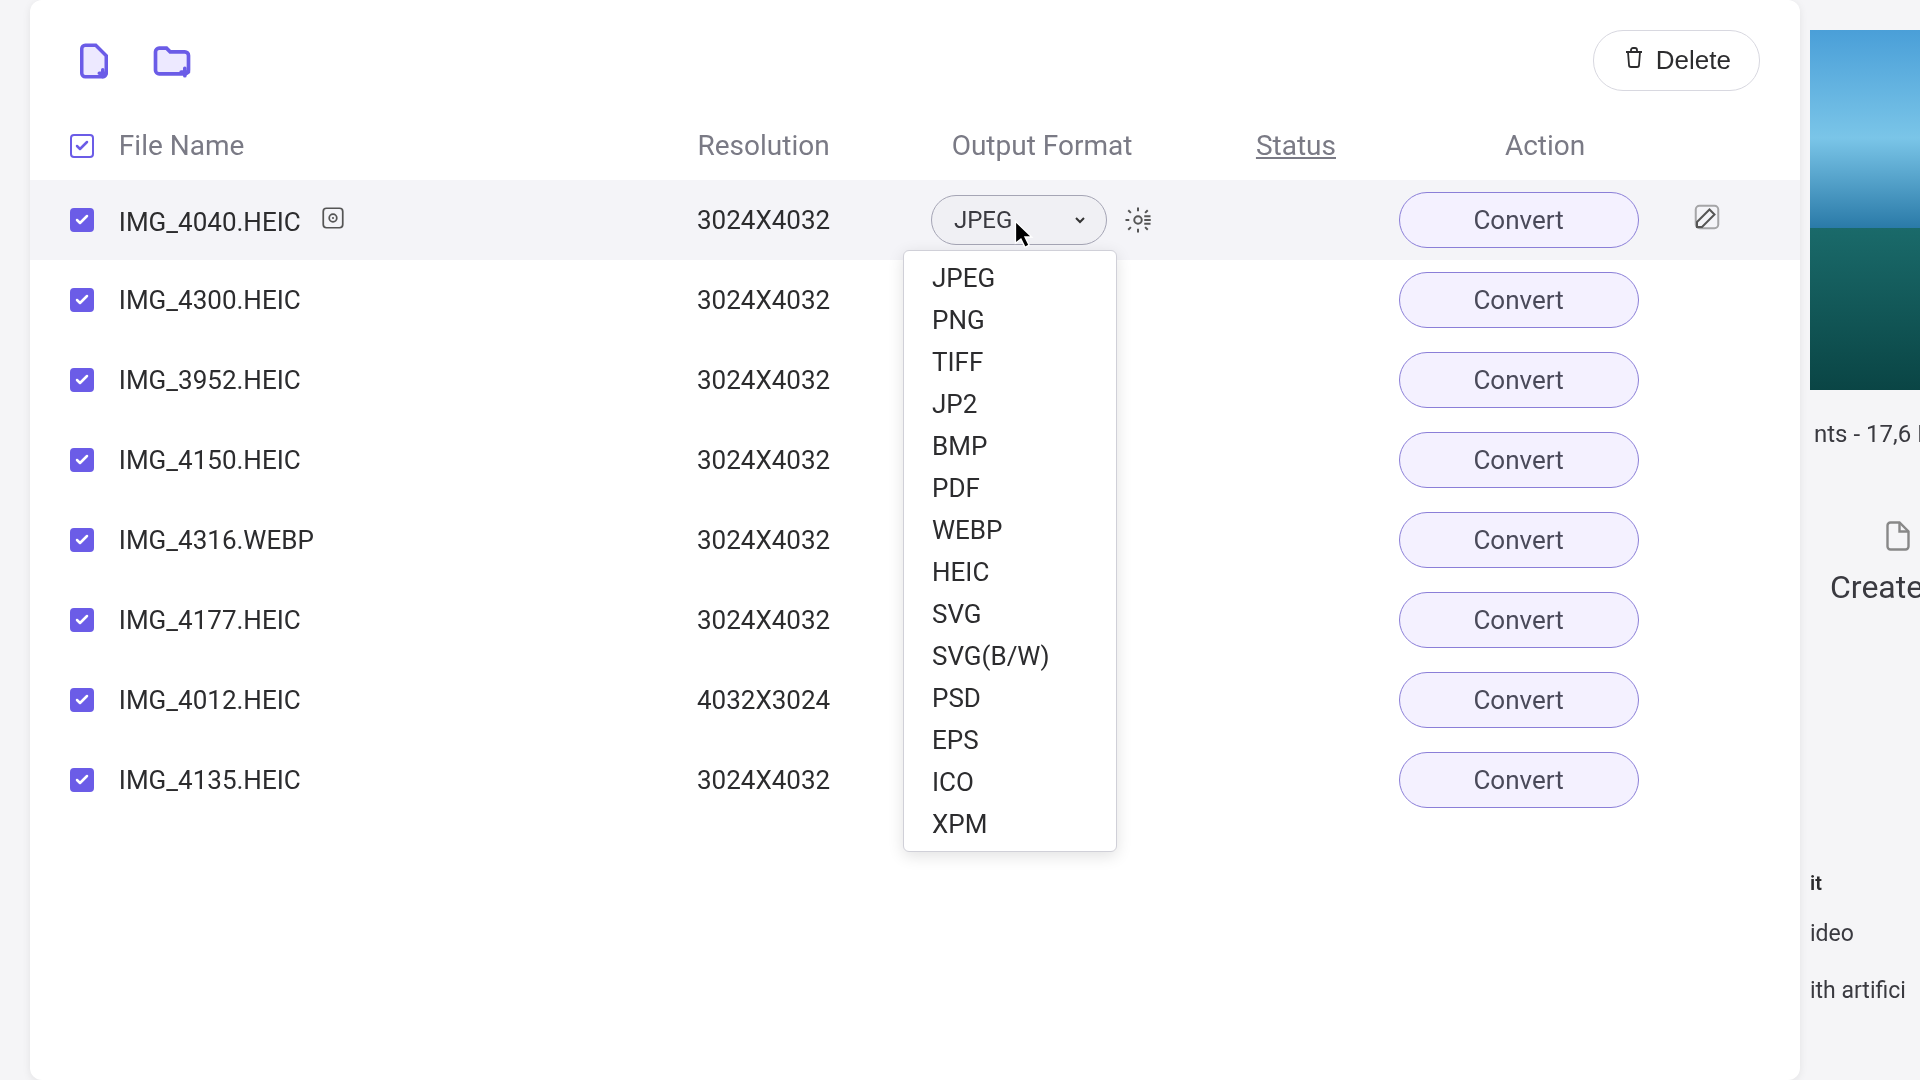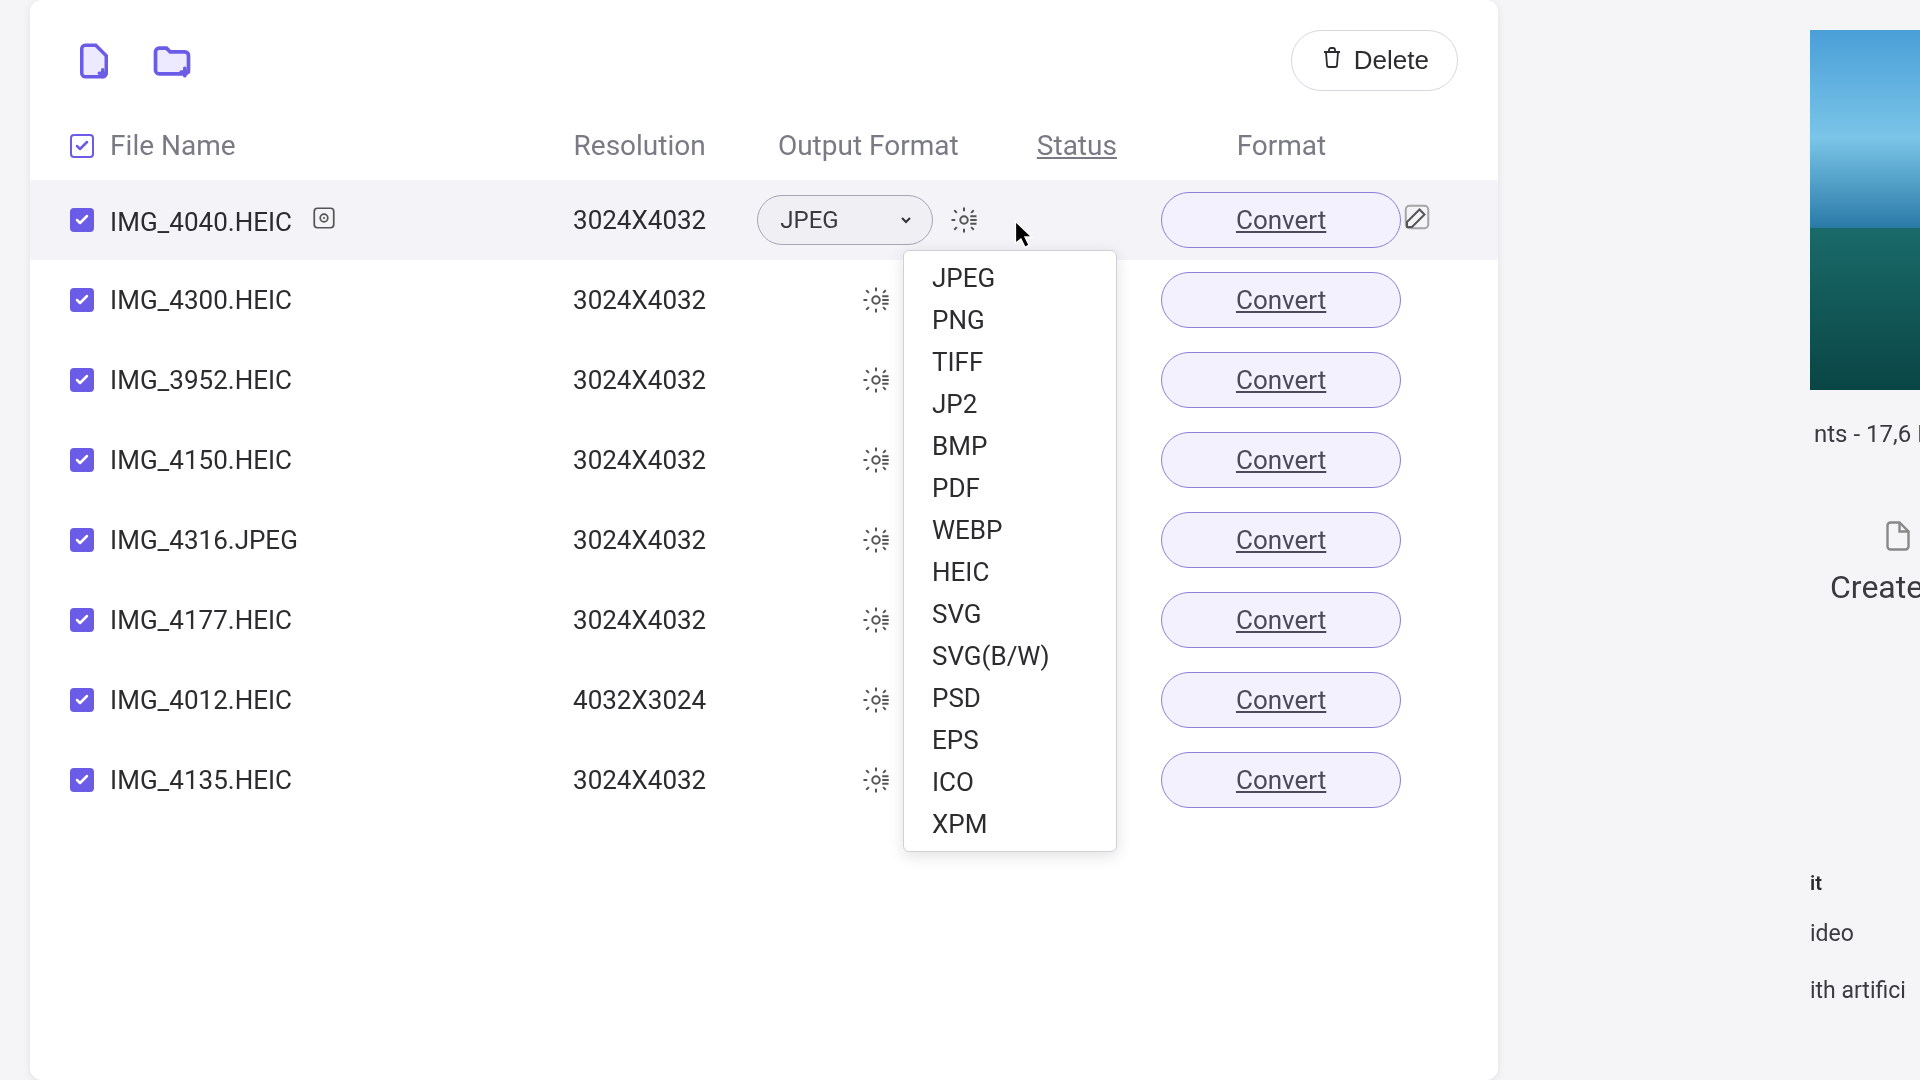--- a/index.html
+++ b/index.html
@@ -8,21 +8,21 @@
   background: #f5f5f7;
   width: 1920px;
   height: 1080px;
   overflow: hidden;
   position: relative;
 }
 .main-panel {
   position: absolute;
   left: 30px;
   top: 0;
-  width: 1468px;
+  width: 1770px;
   height: 1080px;
   background: #ffffff;
   border-radius: 12px;
   box-shadow: 0 2px 8px rgba(0,0,0,0.08);
 }
 .toolbar {
   display: flex;
   align-items: center;
   padding: 30px 40px 20px 40px;
 }
@@ -125,21 +125,20 @@
 .convert-btn {
   border: 1.5px solid #8b7fd8;
   background: #f4f1ff;
   color: #4a4a5a;
   font-size: 26px;
   padding: 12px 50px;
   border-radius: 28px;
   cursor: pointer;
   width: 240px;
   text-align: center;
-  text-decoration: underline;
 }
 .edit-icon {
   width: 32px;
   height: 32px;
   display: inline-flex;
   cursor: pointer;
 }
 .dropdown {
   position: absolute;
   left: 903px;
@@ -260,21 +259,21 @@
       <div class="checkbox header-check">
         <svg viewBox="0 0 16 16">
             <path d="M3 8l3 3 7-7" stroke="#6b5ce7" stroke-width="2.5" fill="none" stroke-linecap="round" stroke-linejoin="round"></path>
           </svg>
       </div>
     </div>
     <div class="col-name">File Name</div>
     <div class="col-res">Resolution</div>
     <div class="col-format">Output Format</div>
     <div class="col-status">Status</div>
-    <div class="col-action">Format</div>
+    <div class="col-action">Action</div>
     <div class="col-edit"></div>
   </div>
 
   <div id="rows-container">
       <div class="row selected">
         <div class="col-check">
           <div class="checkbox">
             <svg viewBox="0 0 16 16">
               <path d="M3 8l3 3 7-7" stroke="#fff" stroke-width="2.5" fill="none" stroke-linecap="round" stroke-linejoin="round"></path>
             </svg>
@@ -403,21 +402,21 @@
         <div class="col-edit"></div>
       </div>
       <div class="row">
         <div class="col-check">
           <div class="checkbox">
             <svg viewBox="0 0 16 16">
               <path d="M3 8l3 3 7-7" stroke="#fff" stroke-width="2.5" fill="none" stroke-linecap="round" stroke-linejoin="round"></path>
             </svg>
           </div>
         </div>
-        <div class="col-name">IMG_4316.JPEG</div>
+        <div class="col-name">IMG_4316.WEBP</div>
         <div class="col-res">3024X4032</div>
         <div class="col-format cell-format">
           <span class="gear-icon">
             <svg width="30" height="30" viewBox="0 0 24 24" fill="none">
               <circle cx="12" cy="12" r="3" stroke="#555" stroke-width="1.6"></circle>
               <path d="M12 2v3M12 19v3M4.2 4.2l2.1 2.1M17.7 17.7l2.1 2.1M2 12h3M19 12h3M4.2 19.8l2.1-2.1M17.7 6.3l2.1-2.1" stroke="#555" stroke-width="1.6"></path>
               <path d="M20 10h2M20 14h2" stroke="#555" stroke-width="1.6" opacity="0"></path>
               <line x1="17" y1="9" x2="22" y2="9" stroke="#555" stroke-width="1.6"></line>
               <line x1="17" y1="12" x2="22" y2="12" stroke="#555" stroke-width="1.6"></line>
               <line x1="17" y1="15" x2="22" y2="15" stroke="#555" stroke-width="1.6"></line>

